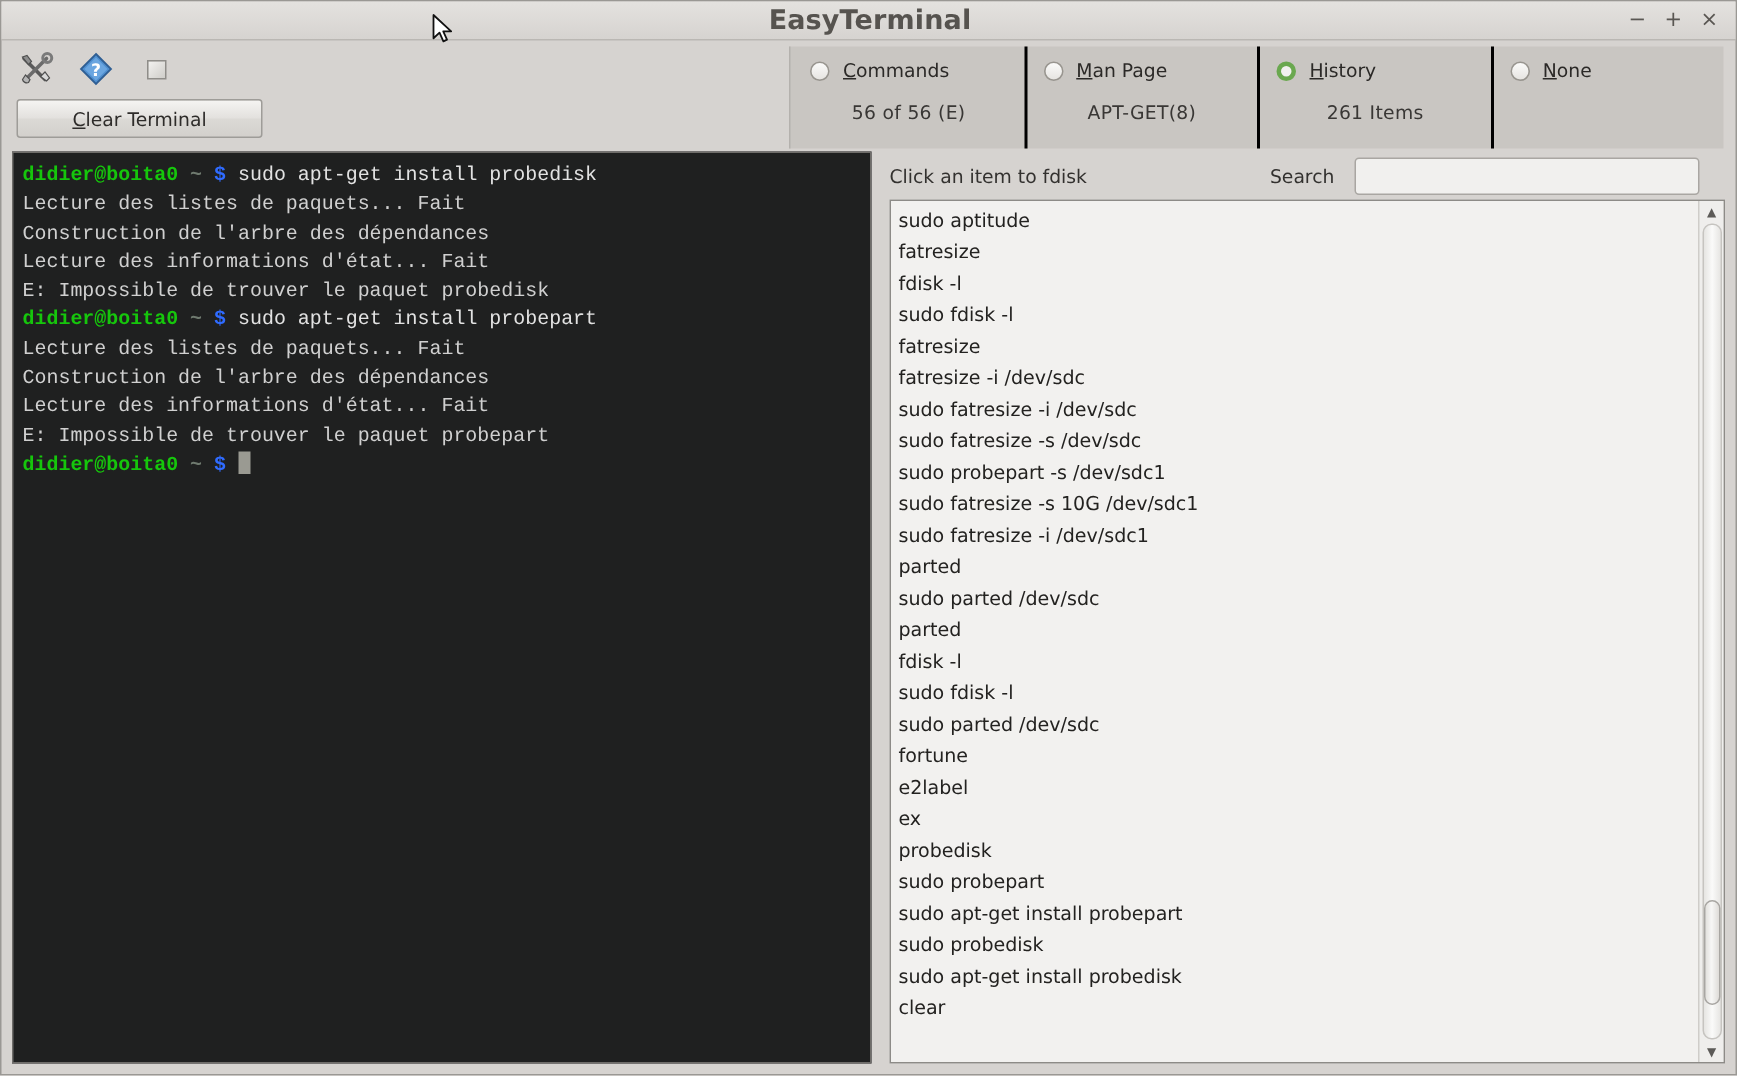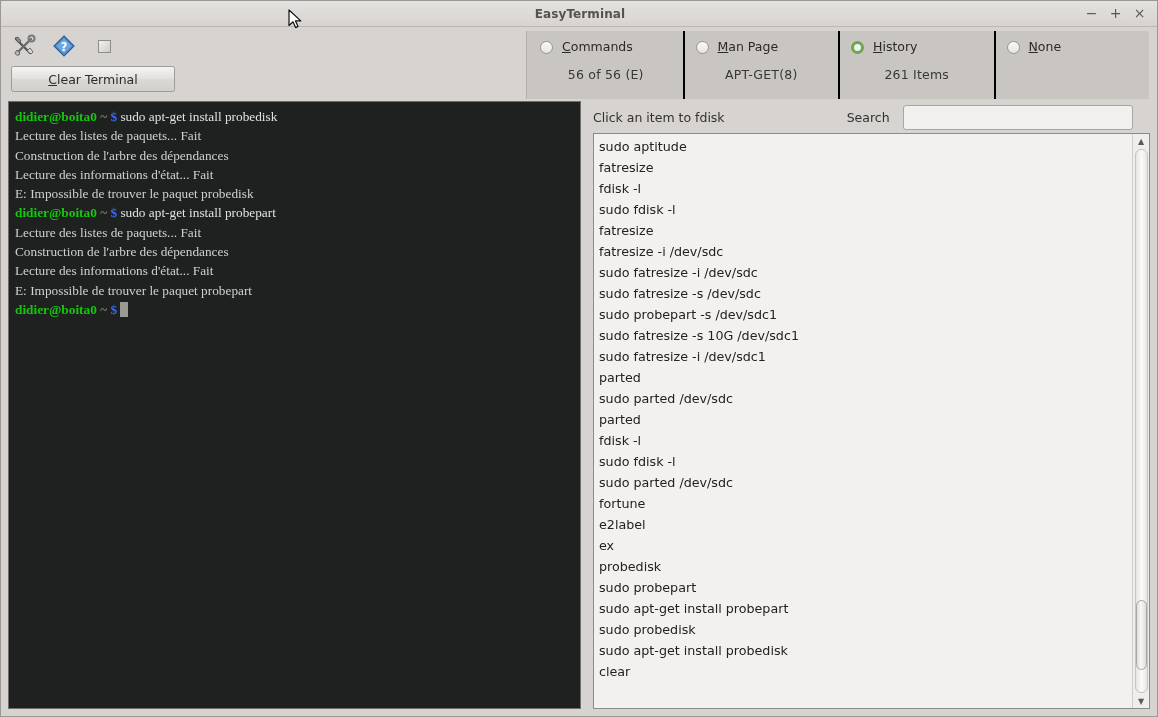--- a/index.html
+++ b/index.html
@@ -20,21 +20,21 @@
   
   .titlebar {
     height: 26px; flex: 0 0 26px;
     background: linear-gradient(to bottom, #e4e2df 0%, #d6d3d0 100%);
     border-bottom: 1px solid #bab7b3;
     display: flex; align-items: center;
     position: relative;
   }
   .title-text {
     position: absolute; left: 2px; right: 0; text-align: center;
-    font-size: 12px; font-weight: bold; color: #56534f;
+    font-size: 18px; font-weight: bold; color: #56534f;
     font-family: "DejaVu Sans", sans-serif;
     letter-spacing: .1px;
   }
   .win-buttons {
     margin-left: auto; display: flex; align-items: center;
     gap: 11px; padding-right: 11px; z-index: 3;
   }
   .win-btn {
     width: 13px; height: 13px; line-height: 13px; text-align: center;
     font-size: 14px; color: #5a5753; cursor: default;
@@ -117,21 +117,21 @@
   
   .term-wrap {
     width: 573px; margin-left: 7px; margin-right: 7px;
     border: 1px solid #6f6d6a;
     background: #1f2020;
     overflow: hidden;
     position: relative;
   }
   .term {
     padding: 5px 0 0 6px;
-    font-family: Liberation Serif, serif;
+    font-family: Liberation Mono, monospace;
     font-size: 13.3px;
     line-height: 19.3px;
     color: #d4d4d4;
     white-space: pre;
   }
   .t-user { color: #16c60c; font-weight: bold; }
   .t-tilde { color: #6f7a6f; font-weight: bold; }
   .t-dollar { color: #2f6bff; font-weight: bold; }
   .t-cmd { color: #e2e2e2; }
   .t-out { color: #d0d0d0; }

